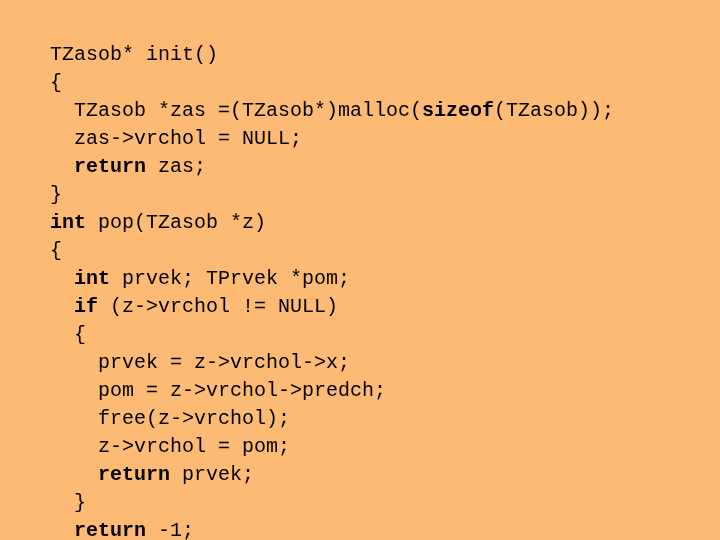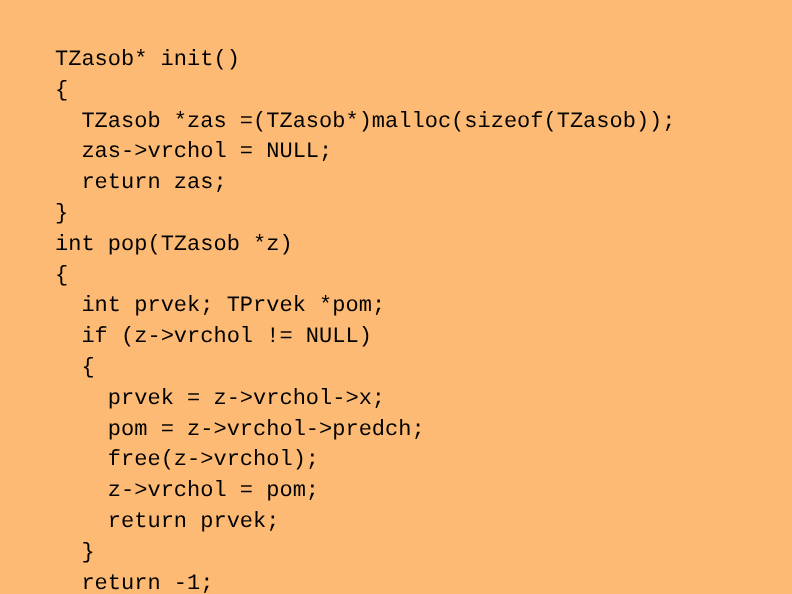--- a/index.html
+++ b/index.html
@@ -23,21 +23,21 @@
     line-height: 28px;
     color: #000000;
     white-space: pre;
     letter-spacing: 0px;
   }
   .code-line {
     height: 28px;
     white-space: pre;
   }
   .kw {
-    font-weight: normal;
+    font-weight: bold;
   }
   .ws {
     white-space: pre;
   }
 </style>
 </head>
 <body>
 
 <div id="slide">
   <pre id="code-block"><div class="code-line"><span class="">TZasob* init()</span></div><div class="code-line"><span class="">{</span></div><div class="code-line"><span class="ws">  </span><span class="">TZasob *zas =(TZasob*)malloc(</span><span class="kw">sizeof</span><span class="">(TZasob));</span></div><div class="code-line"><span class="ws">  </span><span class="">zas-&gt;vrchol = NULL;</span></div><div class="code-line"><span class="ws">  </span><span class="kw">return</span><span class=""> zas;</span></div><div class="code-line"><span class="">}</span></div><div class="code-line"><span class="kw">int</span><span class=""> pop(TZasob *z)</span></div><div class="code-line"><span class="">{</span></div><div class="code-line"><span class="ws">  </span><span class="kw">int</span><span class=""> prvek; TPrvek *pom;</span></div><div class="code-line"><span class="ws">  </span><span class="kw">if</span><span class=""> (z-&gt;vrchol != NULL)</span></div><div class="code-line"><span class="ws">  </span><span class="">{</span></div><div class="code-line"><span class="ws">    </span><span class="">prvek = z-&gt;vrchol-&gt;x;</span></div><div class="code-line"><span class="ws">    </span><span class="">pom = z-&gt;vrchol-&gt;predch;</span></div><div class="code-line"><span class="ws">    </span><span class="">free(z-&gt;vrchol);</span></div><div class="code-line"><span class="ws">    </span><span class="">z-&gt;vrchol = pom;</span></div><div class="code-line"><span class="ws">    </span><span class="kw">return</span><span class=""> prvek;</span></div><div class="code-line"><span class="ws">  </span><span class="">}</span></div><div class="code-line"><span class="ws">  </span><span class="kw">return</span><span class=""> -1;</span></div></pre>

